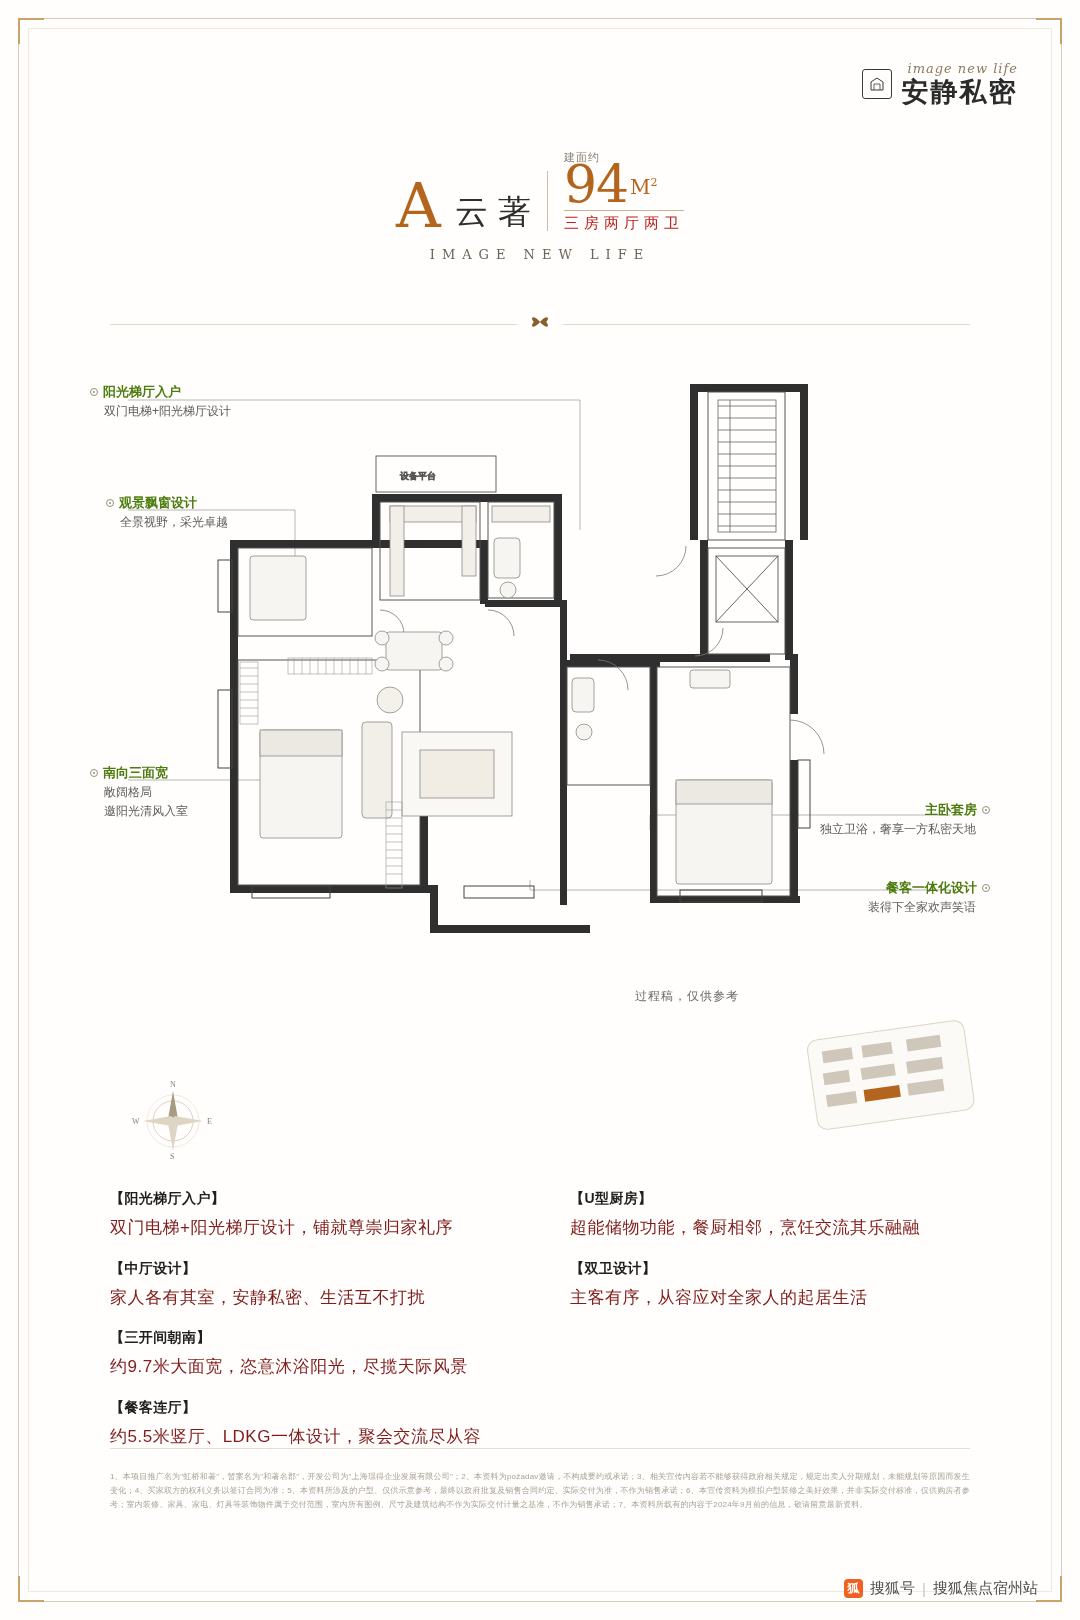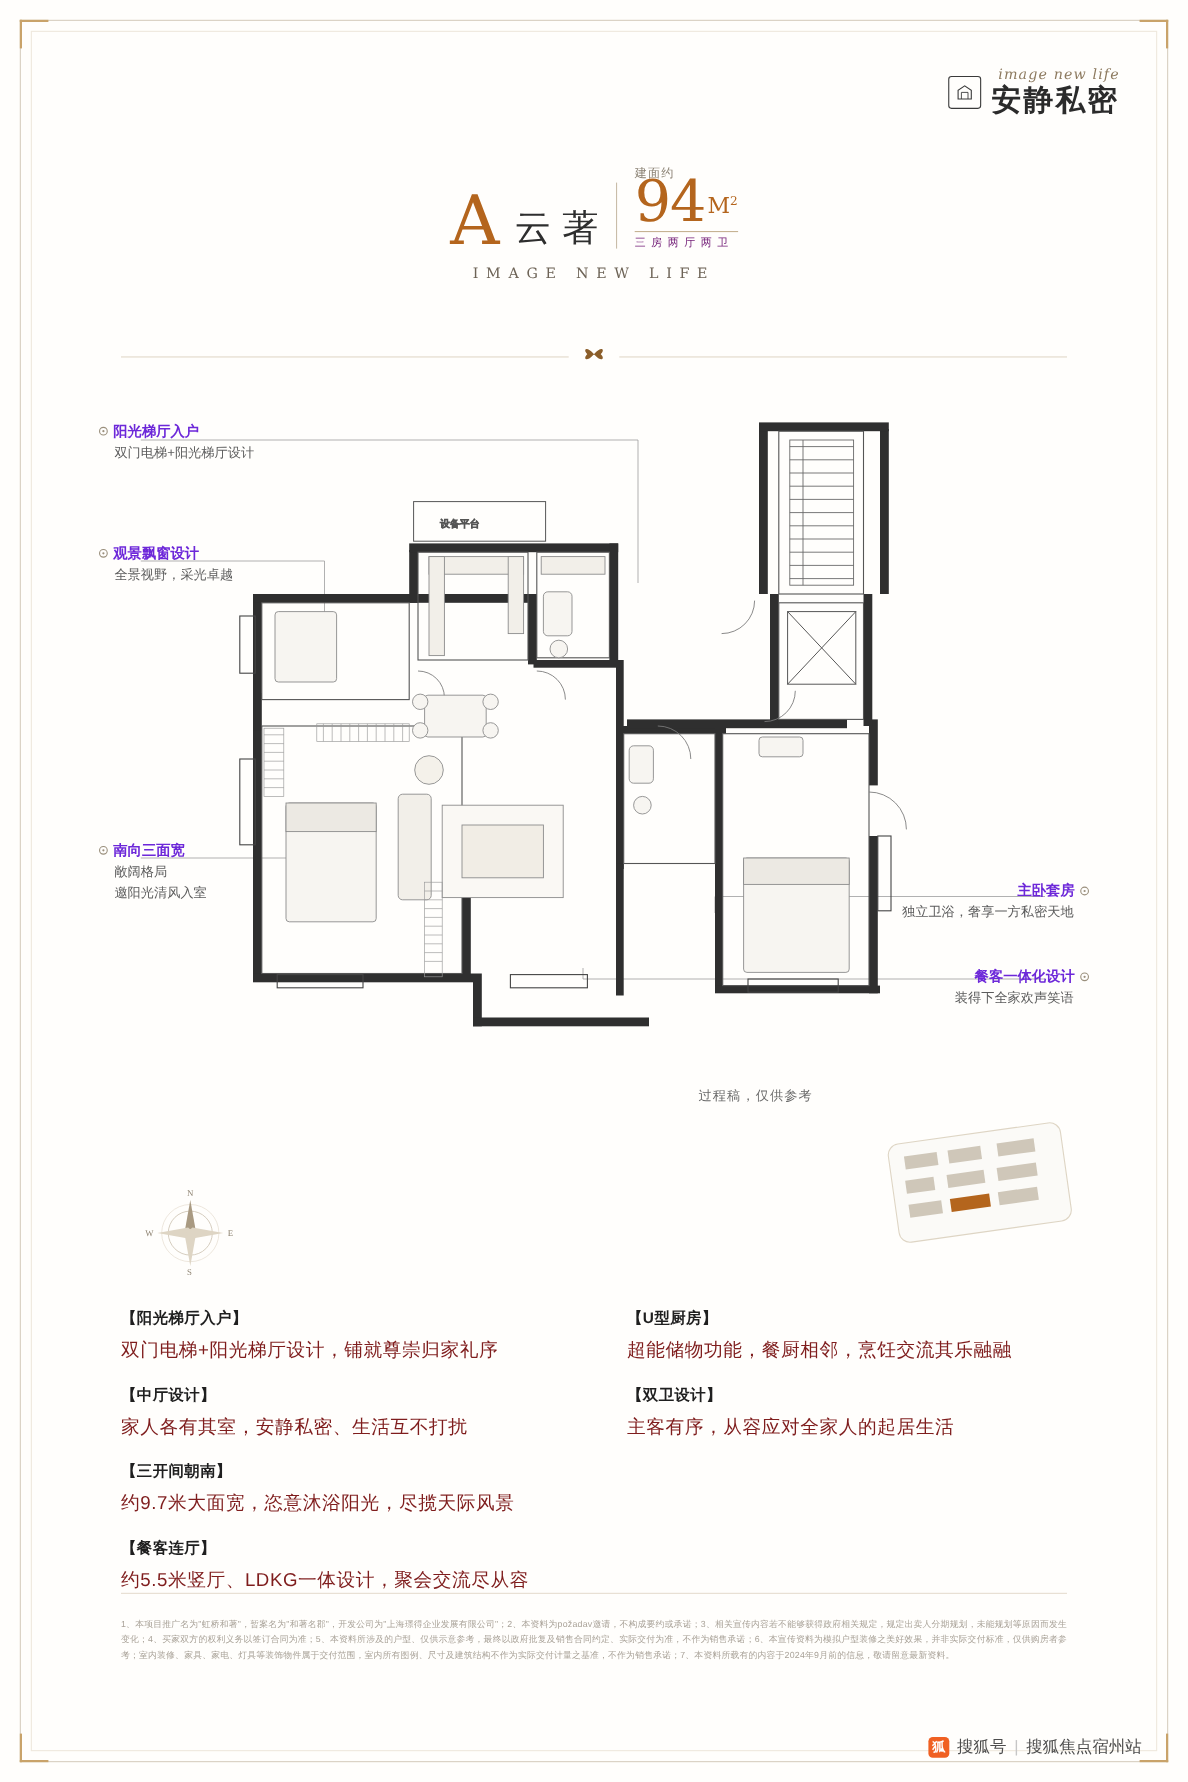--- a/index.html
+++ b/index.html
@@ -81,21 +81,21 @@
   .t-num {
     font-family:"DejaVu Serif", serif;
     font-size:52px; color:#b4651d; line-height:0.9; letter-spacing:-1px;
   }
   .t-unit {
     font-family:"DejaVu Serif", serif;
     font-size:20px; color:#b4651d; margin-top:14px; margin-left:2px;
   }
   .t-unit sup { font-size:11px; }
   .t-rooms {
-    font-size:10px; letter-spacing:5px; color:#701a75; margin-top:3px;
+    font-size:15px; letter-spacing:5px; color:#b91c1c; margin-top:3px;
   }
   .t-bar { height:1px; background:#c6b393; margin-top:2px; }
   .t-sub {
     font-family:"DejaVu Serif", serif;
     font-size:13px; letter-spacing:7px; color:#6d6356; margin-top:14px;
   }
   .divider-wrap {
     position:absolute; left:110px; right:110px; top:313px;
     display:flex; align-items:center;
   }
@@ -103,21 +103,21 @@
   .divider-icon { color:#8b5e2a; font-size:17px; padding:0 12px; }
 
   
   .plan-area {
     position:absolute; left:90px; top:360px; width:900px; height:680px;
   }
   .plan-svg { position:absolute; left:0; top:0; }
 
   
   .callout { position:absolute; font-size:12.5px; line-height:1.55; }
-  .callout .hd { font-weight:bold; color:#6d28d9; font-size:13px; }
+  .callout .hd { font-weight:bold; color:#4d7c0f; font-size:13px; }
   .callout .bd { color:#5c5c5c; font-size:12px; }
   .callout.right { text-align:right; }
   .dot {
     display:inline-block; width:8px; height:8px; border:1px solid #9a8f7c;
     border-radius:50%; margin-right:5px; position:relative; top:0px;
   }
   .dot::after {
     content:""; position:absolute; left:2px; top:2px; width:2px; height:2px;
     background:#9a8f7c; border-radius:50%;
   }
@@ -369,21 +369,21 @@
           <rect x="708" y="400" width="12" height="68"></rect>
         </g>
       </g>
     </svg>
 
     <div class="callout" style="left:0px; top:22px;">
       <div class="hd"><span class="dot"></span><span>阳光梯厅入户</span></div>
       <div class="bd" style="padding-left:14px;">双门电梯+阳光梯厅设计</div>
     </div>
 
-    <div class="callout" style="left:0px; top:133px;">
+    <div class="callout" style="left:16px; top:133px;">
       <div class="hd"><span class="dot"></span><span>观景飘窗设计</span></div>
       <div class="bd" style="padding-left:14px;">全景视野，采光卓越</div>
     </div>
 
     <div class="callout" style="left:0px; top:403px;">
       <div class="hd"><span class="dot"></span><span>南向三面宽</span></div>
       <div class="bd" style="padding-left:14px; white-space:pre-line;">敞阔格局
 邀阳光清风入室</div>
     </div>
 

